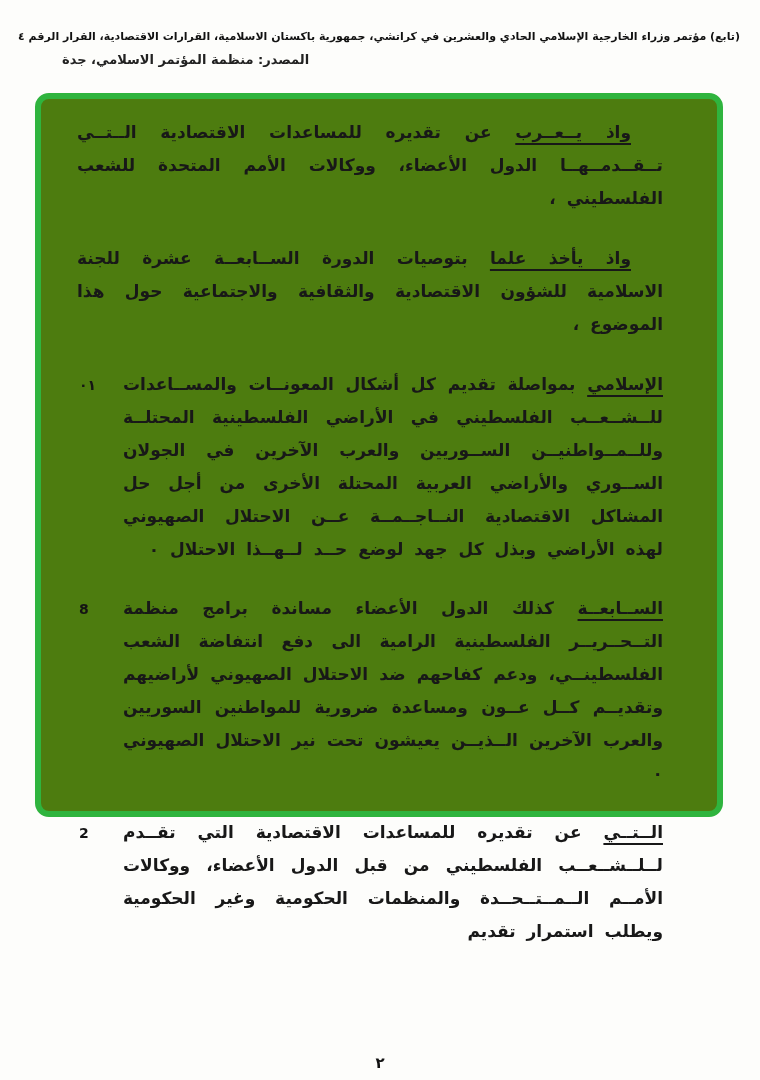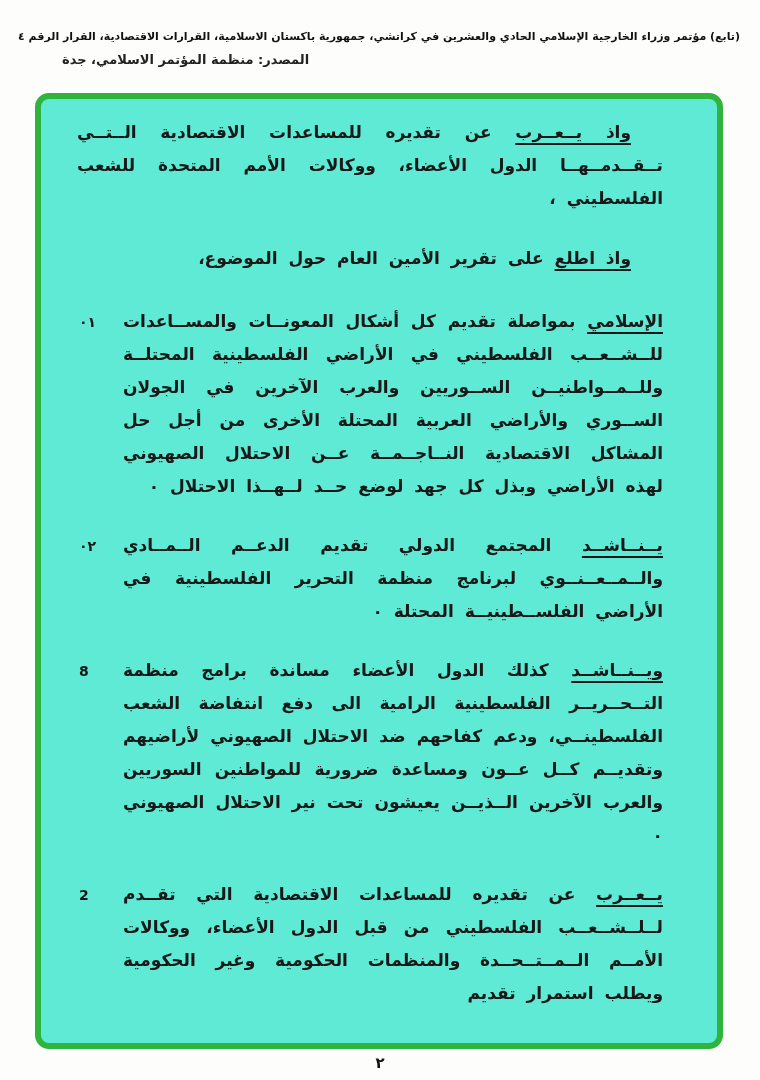--- a/index.html
+++ b/index.html
@@ -39,25 +39,25 @@
     font-weight: bold;
     color: #222;
   }
 
   
   .frame {
     position: absolute;
     left: 35px;
     top: 93px;
     width: 688px;
-    height: 956px;
+    height: 724px;
     box-sizing: border-box;
     border: 6px solid #2fb43e;
     border-radius: 14px;
-    background: #5eead4;
+    background: #4d7c0f;
   }
 
   .content {
     position: absolute;
     top: 0; left: 0; right: 0; bottom: 0;
     padding: 17px 54px 0 36px;
     direction: rtl;
     text-align: justify;
     font-size: 17px;
     font-weight: bold;
@@ -119,50 +119,44 @@
 
   <div class="header-line2">المصدر: منظمة المؤتمر الاسلامي، جدة</div>
 
   <div class="frame" style="border-color: rgb(47, 180, 62);">
     <div class="content" style="color: rgb(24, 24, 24);">
 
       <p class="para indent">
         <u class="lead">واذ يــعــرب</u><span> عن تقديره للمساعدات الاقتصادية الــتــي تــقــدمــهــا الدول الأعضاء، ووكالات الأمم المتحدة للشعب الفلسطيني ،</span>
       </p>
 
+      <p class="para indent">
+        <u class="lead">واذ يأخذ علما</u><span> بتوصيات الدورة الســابعــة عشرة للجنة الاسلامية للشؤون الاقتصادية والثقافية والاجتماعية حول هذا الموضوع ،</span>
+      </p>
 
-      <p class="para indent" style="margin-bottom:30px;">
-        <u class="lead">واذ اطلع</u><span> على تقرير الأمين العام حول الموضوع،</span>
-      </p>
 
       <div class="item">
         <span class="item-num">٠١</span>
         <p class="para item-text">
           <u class="lead">الإسلامي</u><span> بمواصلة تقديم كل أشكال المعونــات والمســاعدات للــشــعــب الفلسطيني في الأراضي الفلسطينية المحتلــة وللــمــواطنيــن الســوريين والعرب الآخرين في الجولان الســوري والأراضي العربية المحتلة الأخرى من أجل حل المشاكل الاقتصادية النــاجــمــة عــن الاحتلال الصهيوني لهذه الأراضي وبذل كل جهد لوضع حــد لــهــذا الاحتلال ٠</span>
         </p>
       </div>
 
-      <div class="item">
-        <span class="item-num">٠٢</span>
-        <p class="para item-text">
-          <u class="lead">يــنــاشــد</u><span> المجتمع الدولي تقديم الدعــم الــمــادي والــمــعــنــوي لبرنامج منظمة التحرير الفلسطينية في الأراضي الفلســطينيــة المحتلة ٠</span>
-        </p>
-      </div>
 
       <div class="item">
         <span class="item-num">8</span>
         <p class="para item-text">
-          <u class="lead">ويــنــاشــد</u><span> كذلك الدول الأعضاء مساندة برامج منظمة التــحــريــر الفلسطينية الرامية الى دفع انتفاضة الشعب الفلسطينــي، ودعم كفاحهم ضد الاحتلال الصهيوني لأراضيهم وتقديــم كــل عــون ومساعدة ضرورية للمواطنين السوريين والعرب الآخرين الــذيــن يعيشون تحت نير الاحتلال الصهيوني ٠</span>
+          <u class="lead">الســابعــة</u><span> كذلك الدول الأعضاء مساندة برامج منظمة التــحــريــر الفلسطينية الرامية الى دفع انتفاضة الشعب الفلسطينــي، ودعم كفاحهم ضد الاحتلال الصهيوني لأراضيهم وتقديــم كــل عــون ومساعدة ضرورية للمواطنين السوريين والعرب الآخرين الــذيــن يعيشون تحت نير الاحتلال الصهيوني ٠</span>
         </p>
       </div>
 
       <div class="item">
         <span class="item-num">2</span>
         <p class="para item-text">
-          <u class="lead">يــعــرب</u><span> عن تقديره للمساعدات الاقتصادية التي تقــدم لــلــشــعــب الفلسطيني من قبل الدول الأعضاء، ووكالات الأمــم الــمــتــحــدة والمنظمات الحكومية وغير الحكومية ويطلب استمرار تقديم</span>
+          <u class="lead">الــتــي</u><span> عن تقديره للمساعدات الاقتصادية التي تقــدم لــلــشــعــب الفلسطيني من قبل الدول الأعضاء، ووكالات الأمــم الــمــتــحــدة والمنظمات الحكومية وغير الحكومية ويطلب استمرار تقديم</span>
         </p>
       </div>
 
     </div>
   </div>
 
   <div class="page-num">٢</div>
 
 </div>
 

